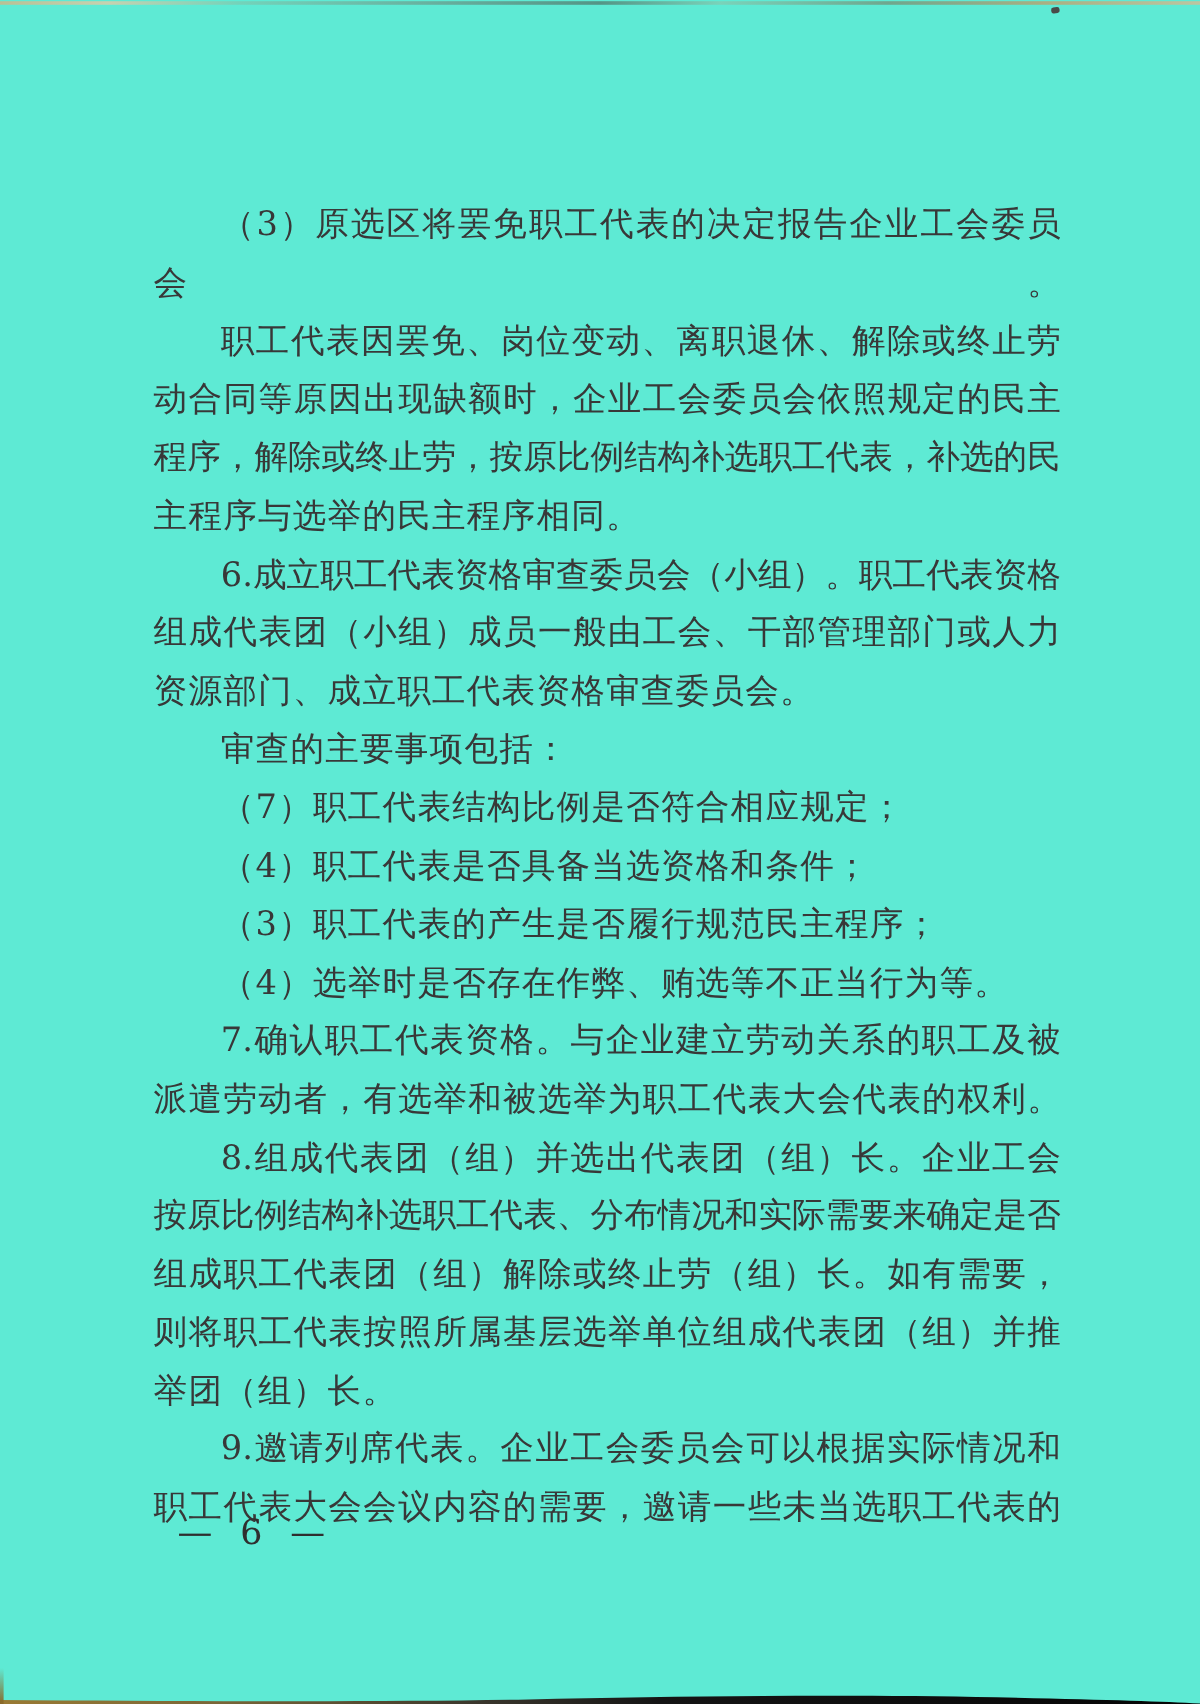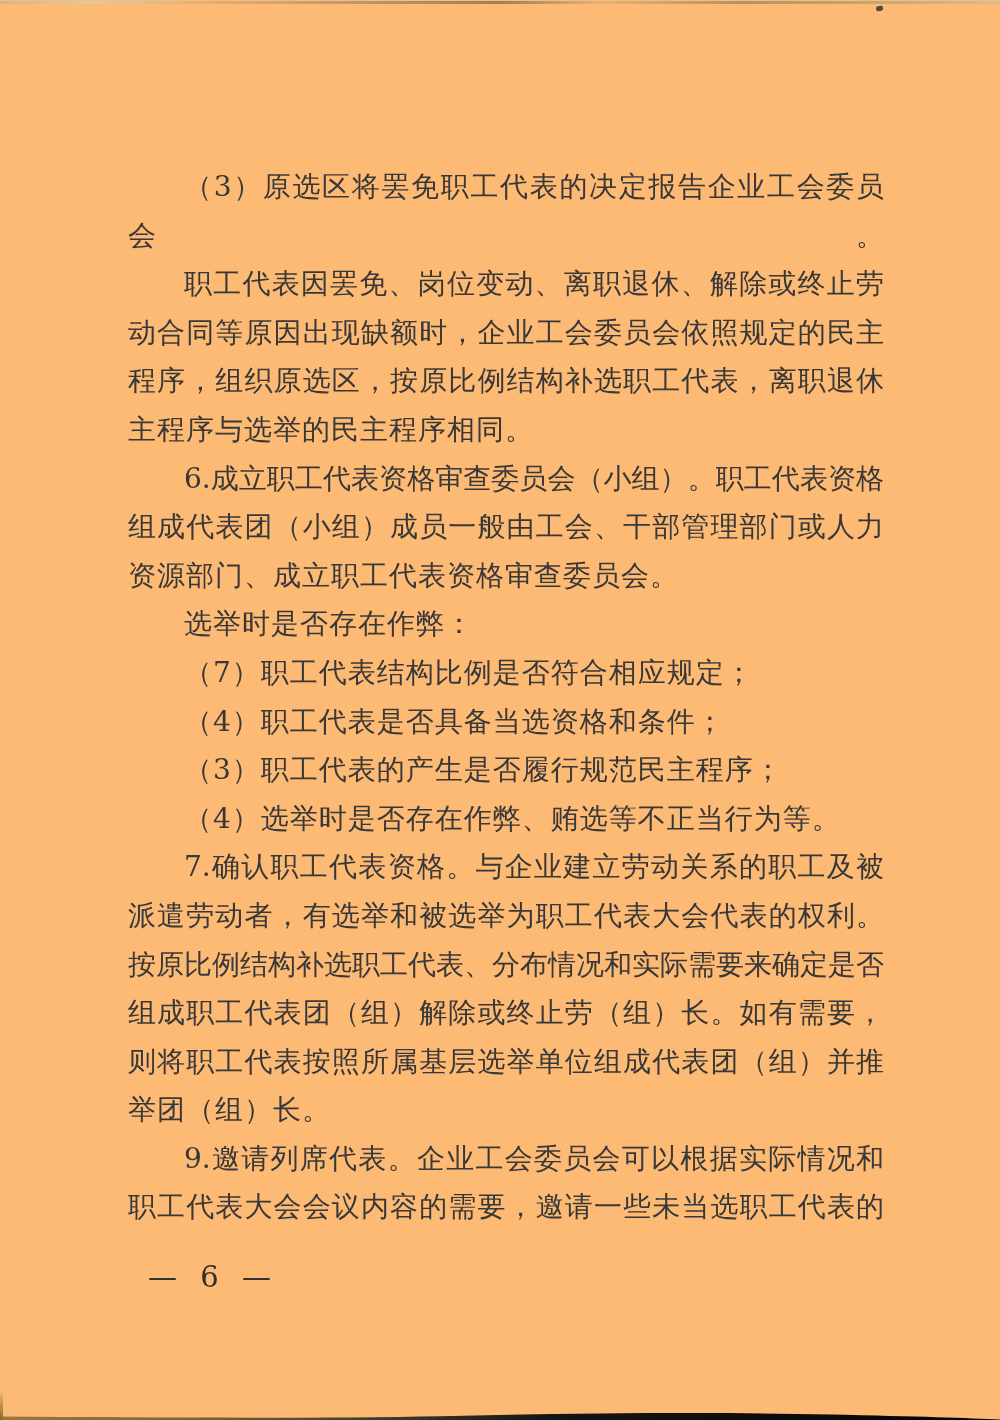--- a/index.html
+++ b/index.html
@@ -4,21 +4,21 @@
 <style>
   html, body {
     margin: 0;
     padding: 0;
     background: #e8e8e8;
   }
   .page {
     position: relative;
     width: 1000px;
     height: 1420px;
-    background: #fdba74;
+    background: #5eead4;
     overflow: hidden;
     font-family: "DejaVu Serif", "Liberation Serif", serif;
   }
 
   
   .top-edge {
     position: absolute;
     top: 1px; left: 0; right: 0;
     height: 3px;
     background: linear-gradient(90deg,
@@ -91,32 +91,33 @@
 
 <div class="page">
 
   <div class="top-edge"></div>
   <div class="speck"></div>
 
   <main class="text-block">
       <div class="line indent fill">（3）原选区将罢免职工代表的决定报告企业工会委员会。</div>
       <div class="line indent fill">职工代表因罢免、岗位变动、离职退休、解除或终止劳</div>
       <div class="line fill">动合同等原因出现缺额时，企业工会委员会依照规定的民主</div>
-      <div class="line fill">程序，组织原选区，按原比例结构补选职工代表，离职退休</div>
+      <div class="line fill">程序，解除或终止劳，按原比例结构补选职工代表，补选的民</div>
       <div class="line">主程序与选举的民主程序相同。</div>
       <div class="line indent fill">6.成立职工代表资格审查委员会（小组）。职工代表资格</div>
       <div class="line fill">组成代表团（小组）成员一般由工会、干部管理部门或人力</div>
       <div class="line">资源部门、成立职工代表资格审查委员会。</div>
-      <div class="line indent">选举时是否存在作弊：</div>
+      <div class="line indent">审查的主要事项包括：</div>
       <div class="line indent">（7）职工代表结构比例是否符合相应规定；</div>
       <div class="line indent">（4）职工代表是否具备当选资格和条件；</div>
       <div class="line indent">（3）职工代表的产生是否履行规范民主程序；</div>
       <div class="line indent">（4）选举时是否存在作弊、贿选等不正当行为等。</div>
       <div class="line indent fill">7.确认职工代表资格。与企业建立劳动关系的职工及被</div>
       <div class="line fill">派遣劳动者，有选举和被选举为职工代表大会代表的权利。</div>
+      <div class="line indent fill">8.组成代表团（组）并选出代表团（组）长。企业工会</div>
       <div class="line fill">按原比例结构补选职工代表、分布情况和实际需要来确定是否</div>
       <div class="line fill">组成职工代表团（组）解除或终止劳（组）长。如有需要，</div>
       <div class="line fill">则将职工代表按照所属基层选举单位组成代表团（组）并推</div>
       <div class="line">举团（组）长。</div>
       <div class="line indent fill">9.邀请列席代表。企业工会委员会可以根据实际情况和</div>
       <div class="line fill">职工代表大会会议内容的需要，邀请一些未当选职工代表的</div>
     </main>
 
   <div class="page-number">— 6 —</div>
 

